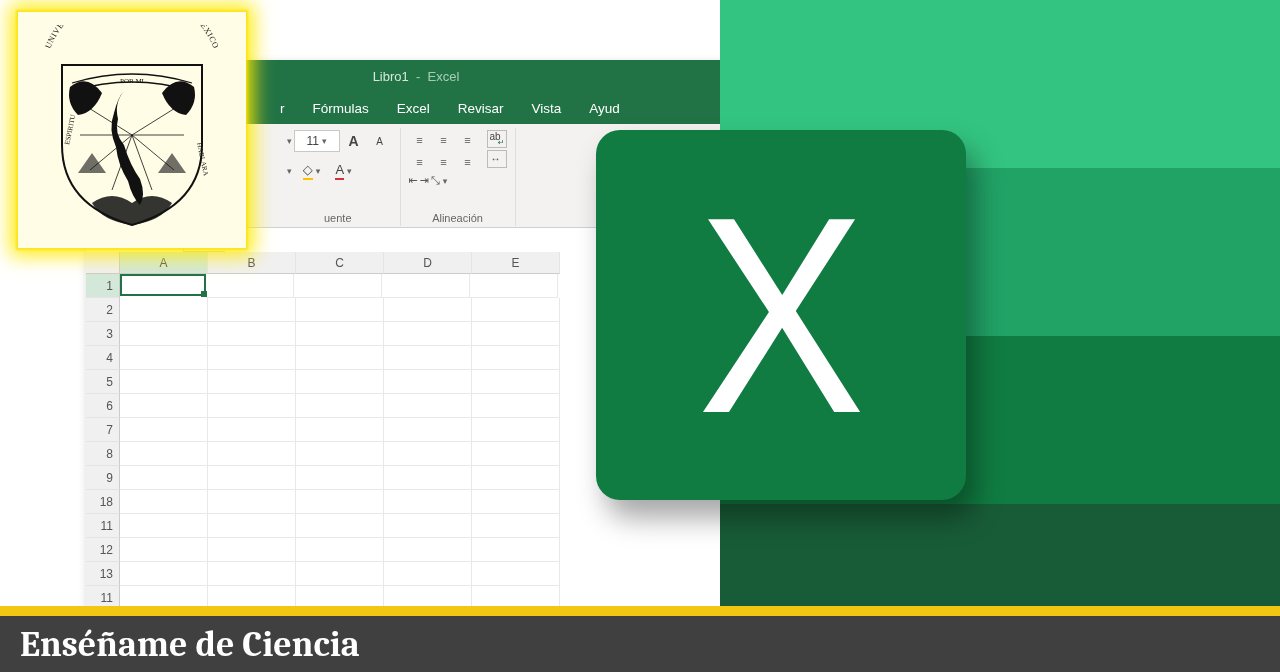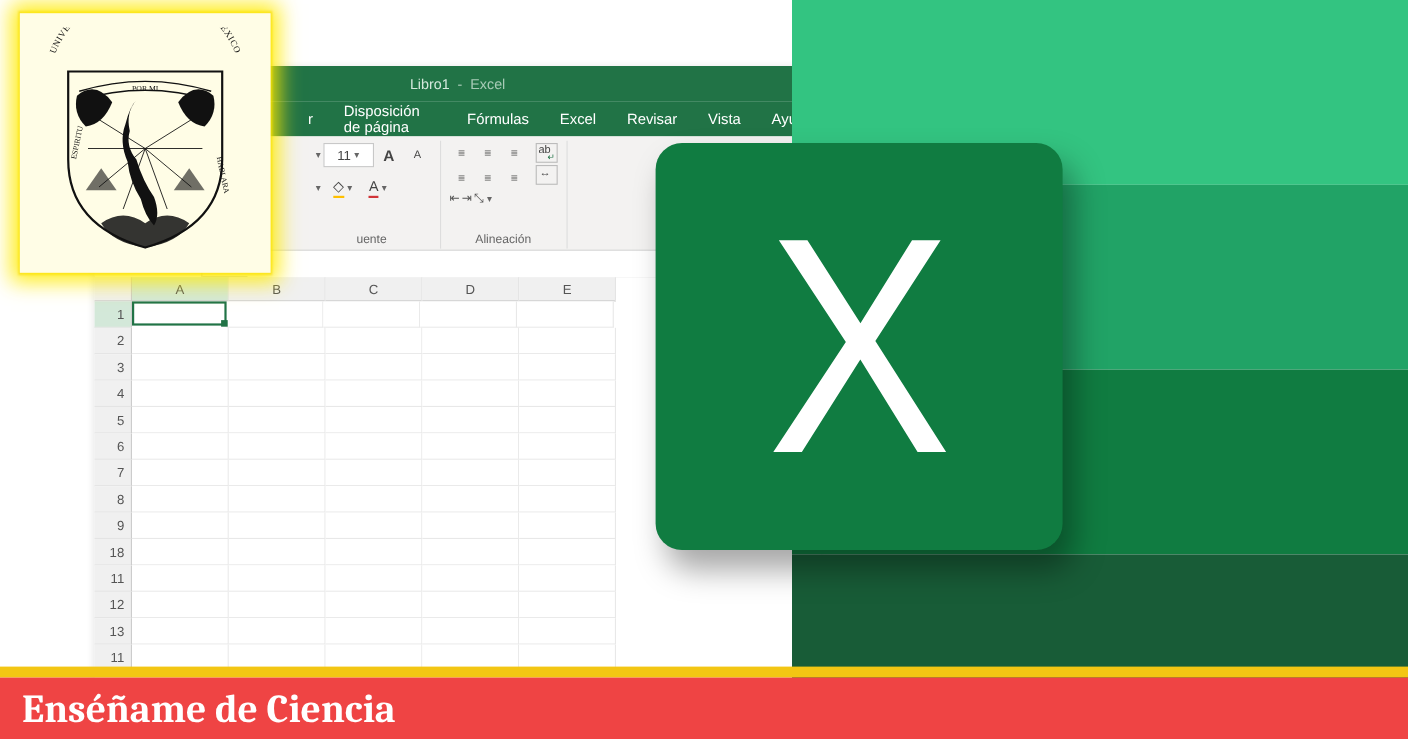--- a/index.html
+++ b/index.html
@@ -230,21 +230,21 @@
 .banner-strip {
   position: absolute;
   left: 0; bottom: 56px;
   width: 1280px; height: 10px;
   background: #f3c613;
 }
 .banner {
   position: absolute;
   left: 0; bottom: 0;
   width: 1280px; height: 56px;
-  background: #ef4444;
+  background: #404040;
   color: #fff;
   display: flex; align-items: center;
   padding-left: 20px;
   font-size: 36px;
   font-weight: 700;
   font-family: "Segoe UI", Cambria, serif;
 }
 </style>
 </head>
 <body>
@@ -252,21 +252,20 @@
 <div class="canvas">
 
   <div class="excel-window">
     <div class="titlebar">
       <span>Libro1</span>
       <span class="title-faded">&nbsp;&nbsp;-&nbsp;&nbsp;</span>
       <span class="title-faded">Excel</span>
     </div>
     <div class="ribbon-tabs">
       <div class="ribbon-tab">r</div>
-      <div class="ribbon-tab">Disposición de página</div>
       <div class="ribbon-tab">Fórmulas</div>
       <div class="ribbon-tab">Excel</div>
       <div class="ribbon-tab">Revisar</div>
       <div class="ribbon-tab">Vista</div>
       <div class="ribbon-tab">Ayud</div>
     </div>
 
     <div class="ribbon-panel">
 
       <div class="group">

